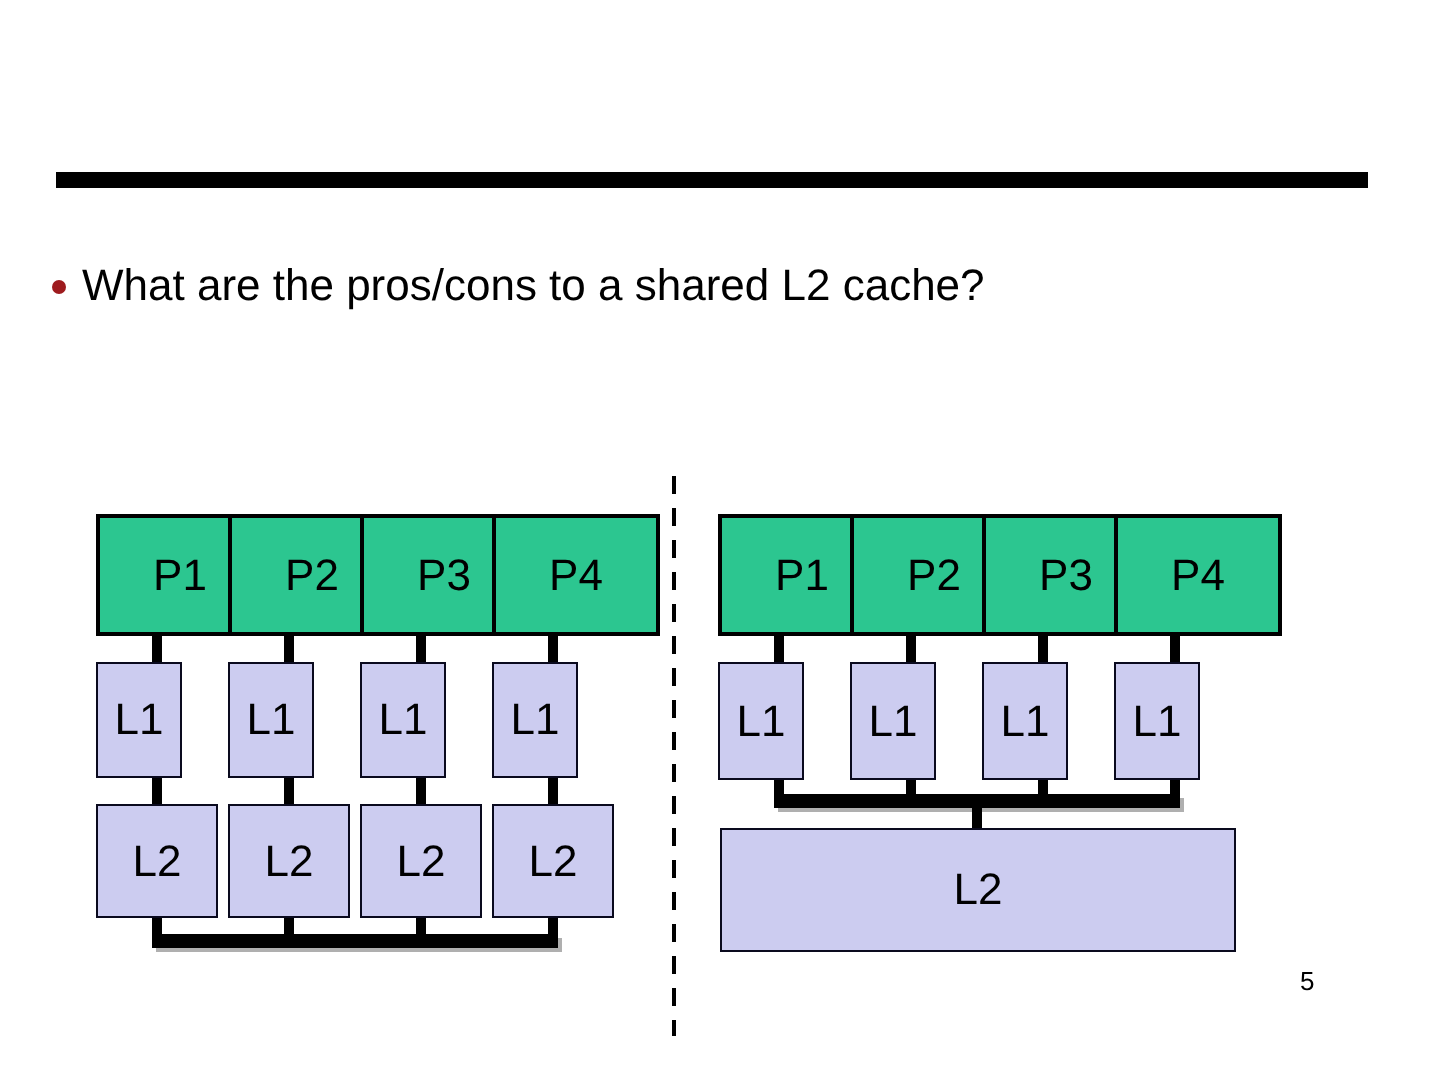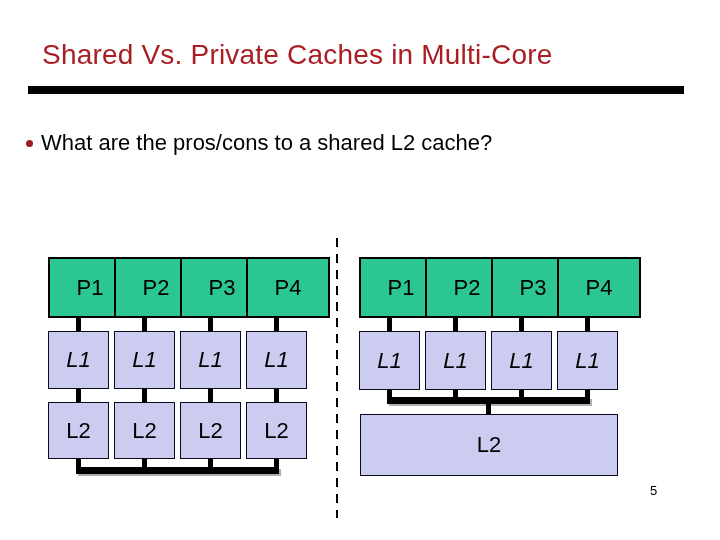--- a/index.html
+++ b/index.html
@@ -41,21 +41,21 @@
     display:flex;align-items:center;justify-content:center;
     font-size:22px;color:#000;
   }
   .pbox{
     width:84px;height:61px;top:257px;
     background:var(--processor-fill);border:2px solid var(--line-black);
   }
   .cbox{
     background:var(--cache-fill);border:1.5px solid var(--box-border);
   }
-  .l1box{width:61px;height:58px;top:331px;font-style:italic;}
+  .l1box{width:43px;height:58px;top:331px;}
   .l1box.right{height:59px;}
   .l2box{width:61px;height:57px;top:402px;}
   .l2wide{left:360px;top:414px;width:258px;height:62px;}
   .conn{
     position:absolute;width:5px;background:var(--line-black);
   }
   .bus{
     position:absolute;height:7px;background:var(--line-black);
     box-shadow:2px 2px 0 rgba(110,110,110,0.55);
   }
@@ -66,21 +66,20 @@
   }
   .page-number{
     position:absolute;left:650px;top:483px;font-size:13px;color:#000;
   }
 </style>
 </head>
 <body>
 
 <div class="slide">
 
-  <div class="slide-title">Shared Vs. Private Caches in Multi-Core</div>
 
   <div class="title-underline"></div>
 
   <div class="bullet-row">
     <div class="bullet-dot"></div>
     <div class="bullet-text">What are the pros/cons to a shared L2 cache?</div>
   </div>
 
   <div>
 

